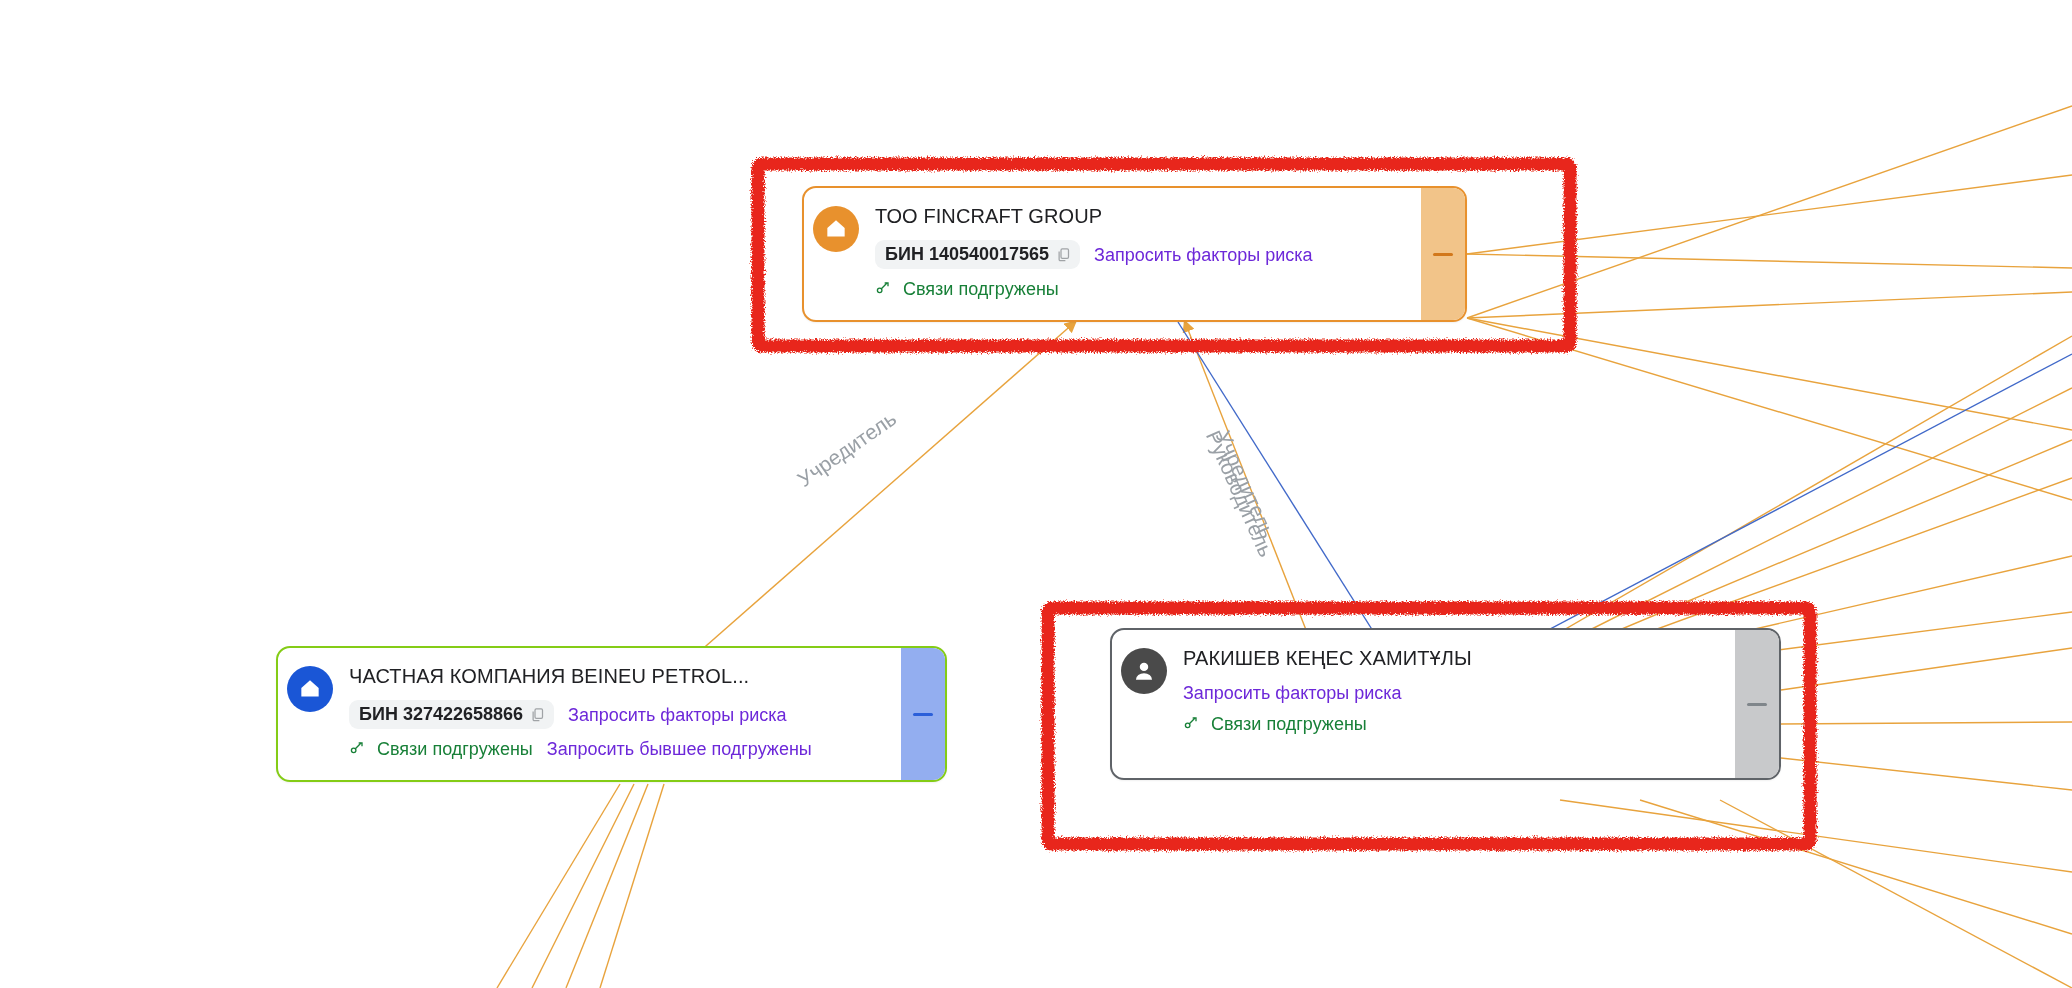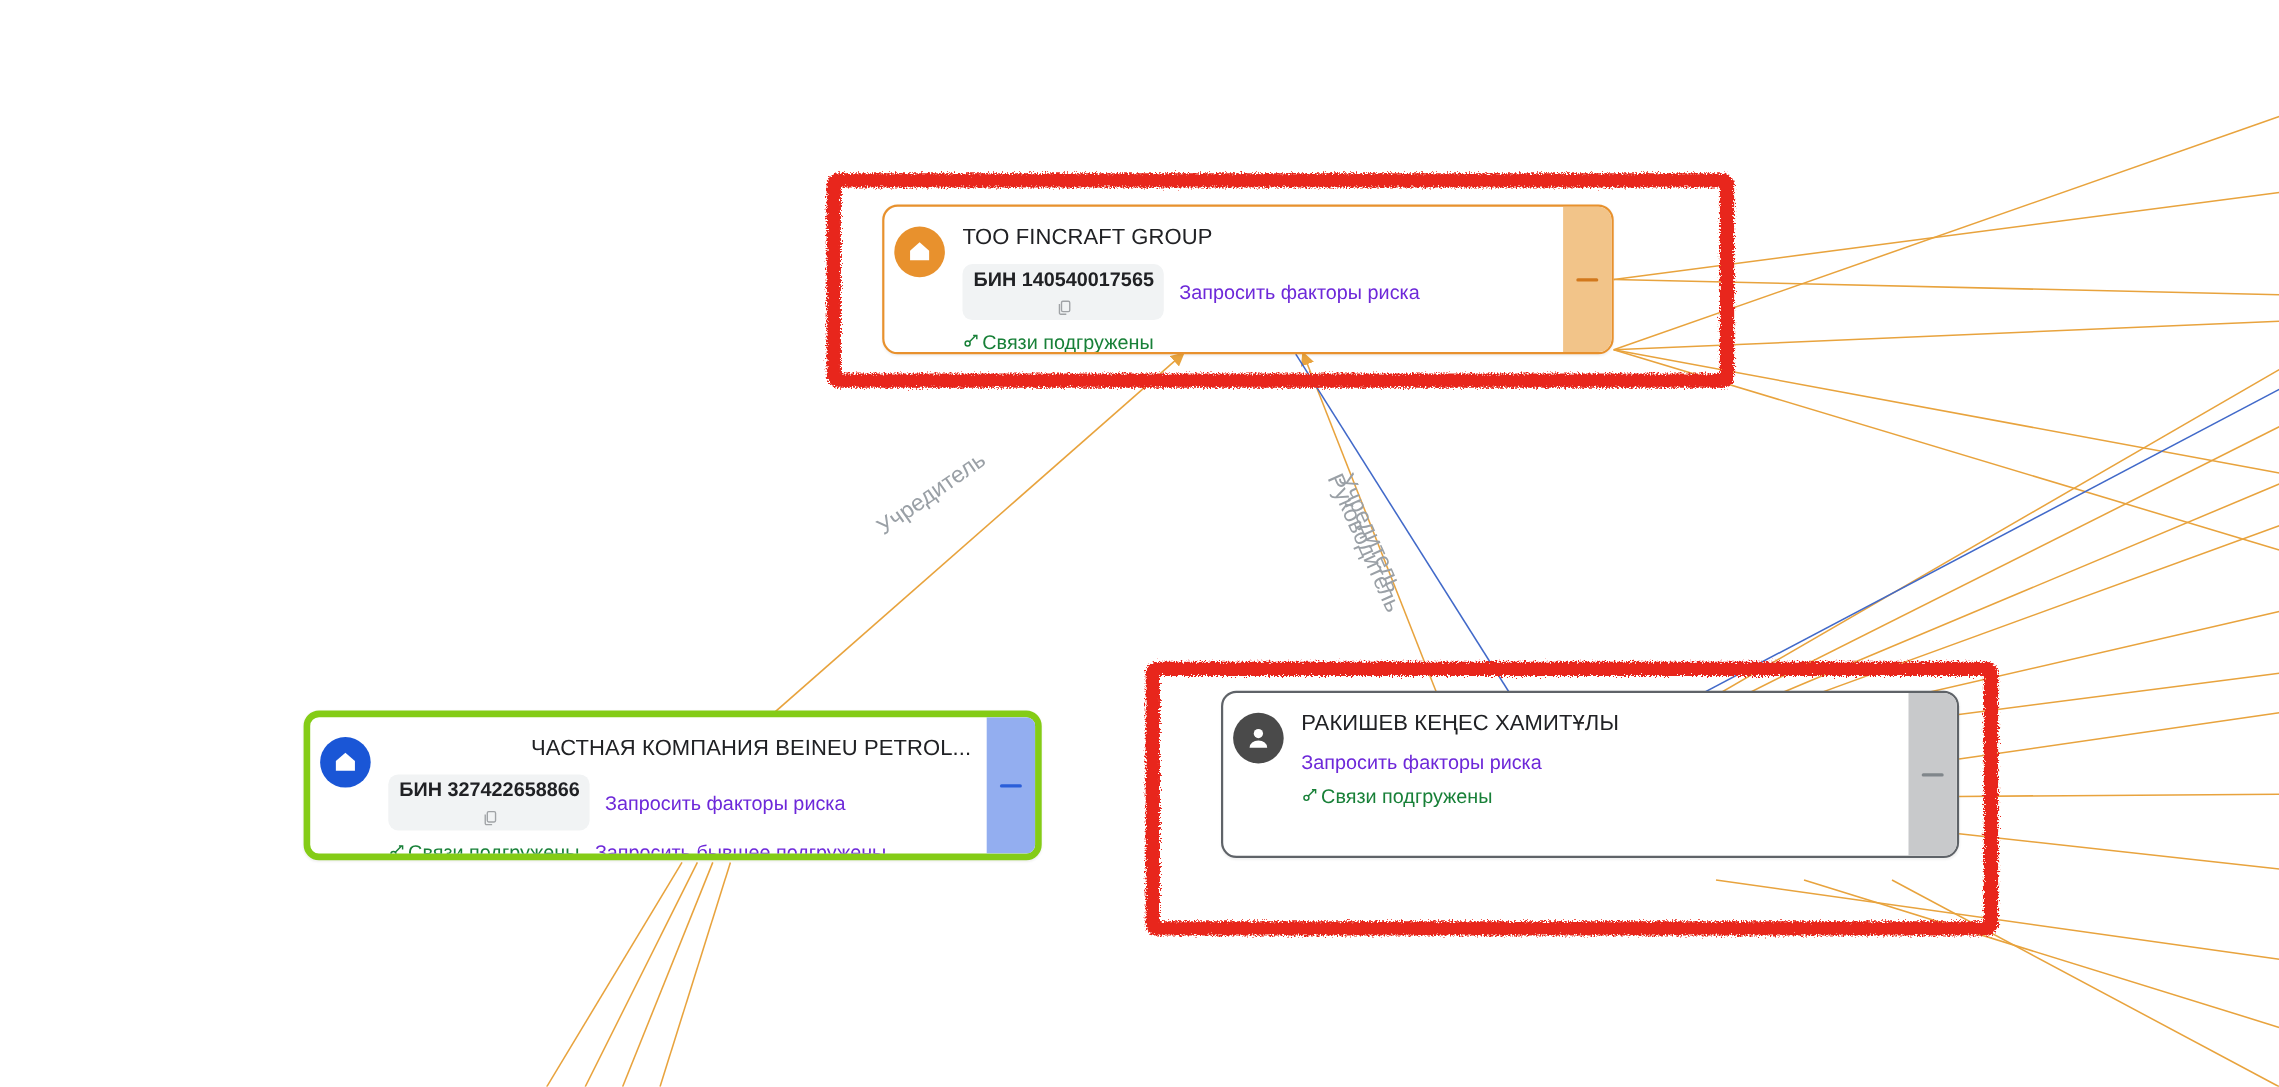--- a/index.html
+++ b/index.html
@@ -53,36 +53,36 @@
   .title{
     font-size:20px;letter-spacing:.1px;color:#202124;
     white-space:nowrap;line-height:24px;margin-bottom:12px;
   }
   .row{display:flex;align-items:center;gap:14px;line-height:22px;}
   .row + .row{margin-top:9px;}
   .bin{
     display:inline-flex;align-items:center;gap:7px;
     background:#f1f3f4;border-radius:9px;
     padding:3px 9px 4px 10px;
-    font-size:18px;font-weight:bold;color:#202124;white-space:nowrap;flex-direction:column;
+    font-size:18px;font-weight:bold;color:#202124;white-space:nowrap;
   }
   .bin .copy{opacity:.55;display:inline-flex;}
   .link{
     font-size:18px;color:#6d28d9;white-space:nowrap;cursor:pointer;
   }
   .loaded{
-    display:inline-flex;align-items:center;gap:2px;
+    display:inline-flex;align-items:center;gap:12px;
     font-size:18px;color:#188038;white-space:nowrap;
   }
 
   
   .node.orange{border:2px solid #e8912d;}
   .node.orange .handle{background:#f2c489;}
   .node.orange .handle .minus{background:#d2781c;}
-  .node.blue{border:6px solid #84cc16;text-align:right;}
+  .node.blue{border:2px solid #84cc16;}
   .node.blue .handle{background:#93aef0;}
   .node.blue .handle .minus{background:#2b5fd9;}
   .node.gray{border:2px solid #5f6368;}
   .node.gray .handle{background:#c8c9cb;}
   .node.gray .handle .minus{background:#80868b;}
 
   
   #node-fincraft{left:802px;top:186px;width:665px;height:136px;}
   #node-beineu  {left:276px;top:646px;width:671px;height:136px;}
   #node-rakishev{left:1110px;top:628px;width:671px;height:152px;}

